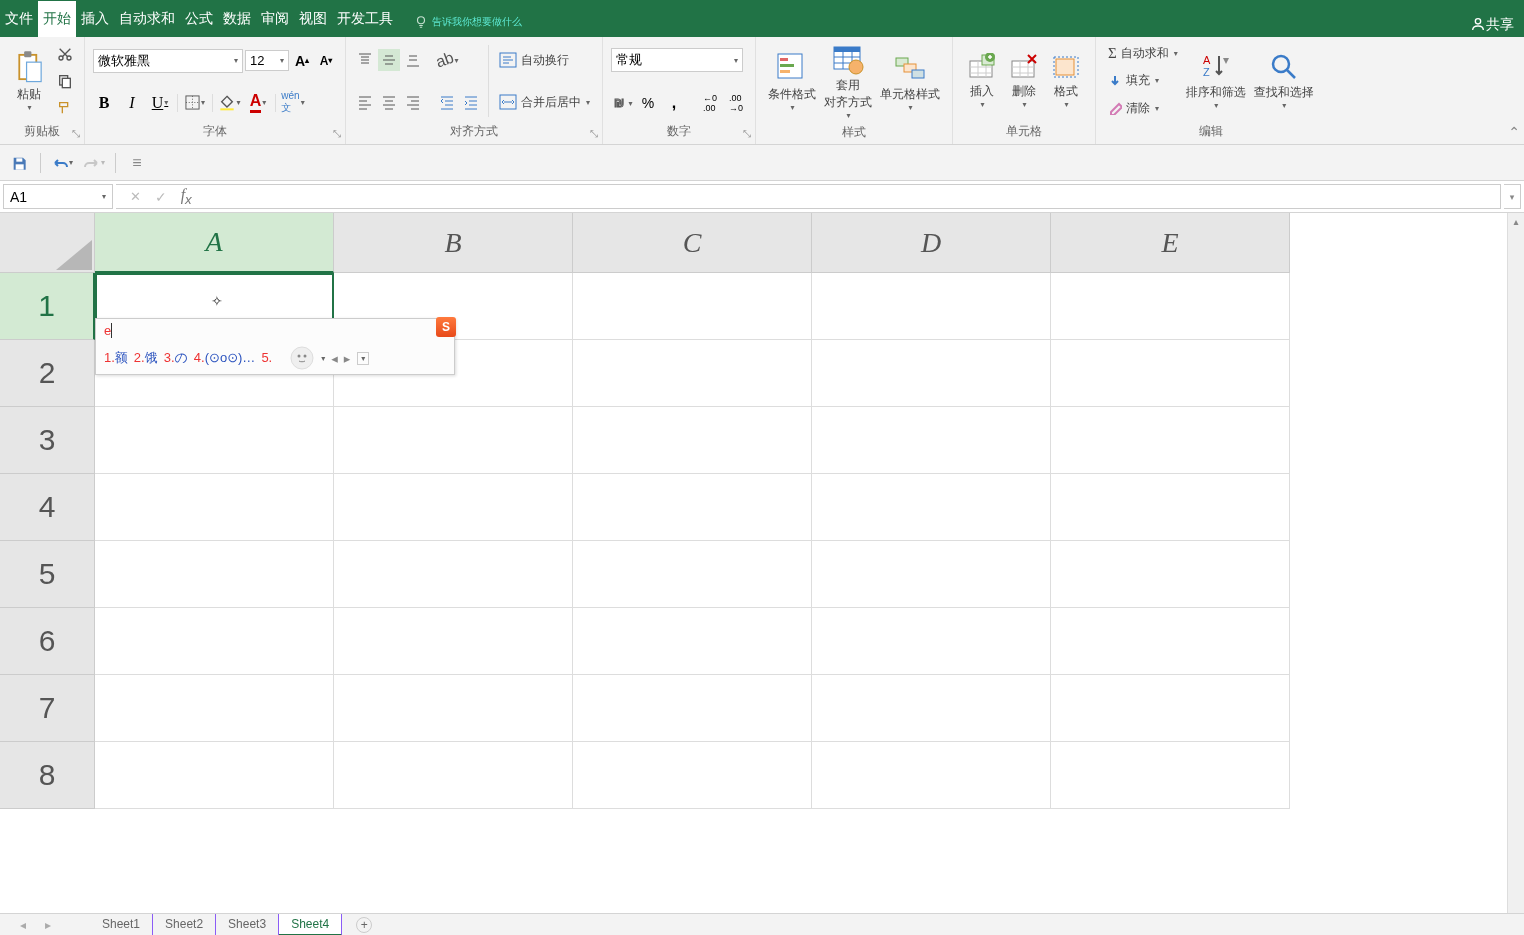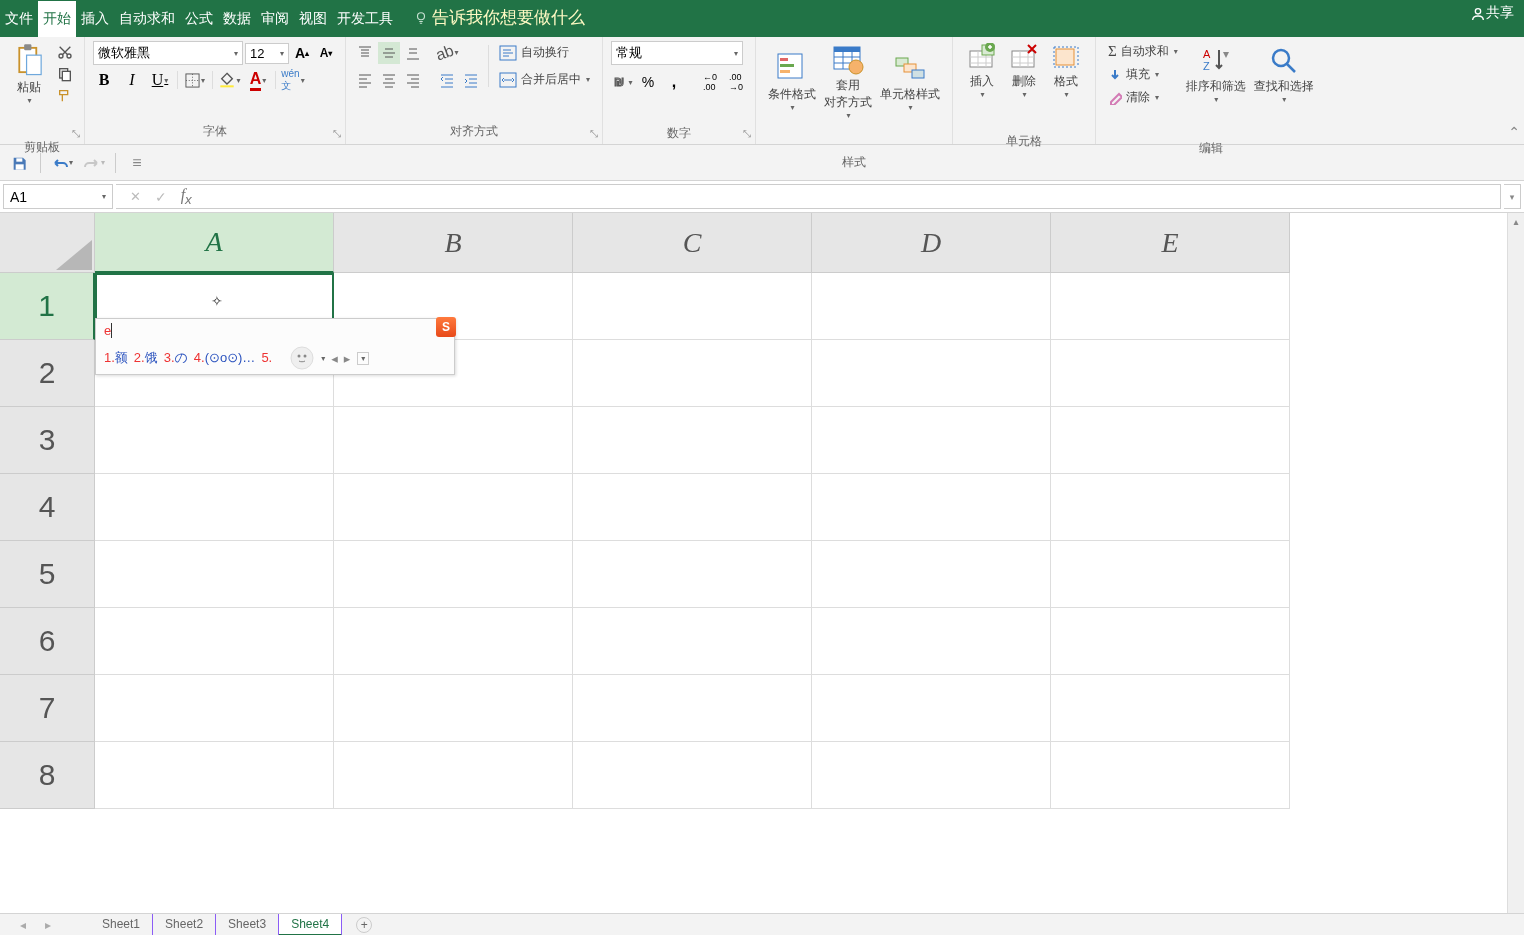--- a/index.html
+++ b/index.html
@@ -2,27 +2,27 @@
 <html><head>
 <meta charset="utf-8">
 <style>
 * { margin: 0; padding: 0; box-sizing: border-box; font-family: "Microsoft YaHei", sans-serif; }
 body { background: #fff; width: 1524px; height: 935px; overflow: hidden; position: relative; }
 
 
 .menu-bar { background: #217346; height: 37px; display: flex; align-items: flex-end; color: #fff; font-size: 14px; position: relative; }
 .menu-tab { padding: 9px 5px; cursor: pointer; }
 .menu-tab.active { background: #fff; color: #217346; }
-.menu-help { display: flex; align-items: center; padding: 0 10px; color: #fef9c3; font-size: 17px; margin-left: 6px; margin-bottom: 8px; }
+.menu-help { display: flex; padding: 0 10px; color: #5eead4; font-size: 10px; margin-left: 6px; margin-bottom: 8px; }
 .menu-help svg { margin-right: 4px; }
-.share { position: absolute; right: 10px; top: 4px; color: #fff; font-size: 14px; display: flex; align-items: flex-end; }
+.share { position: absolute; right: 10px; top: 16px; color: #fff; font-size: 14px; display: flex; align-items: flex-start; }
 
 
 .ribbon { background: #f3f3f3; height: 108px; display: flex; border-bottom: 1px solid #d4d4d4; position: relative; }
-.rgroup { border-right: 1px solid #e0e0e0; padding: 4px 8px 2px 8px; display: flex; flex-direction: column; justify-content: space-between; gap: 30px; }
+.rgroup { border-right: 1px solid #e0e0e0; padding: 4px 8px 2px 8px; display: flex; flex-direction: column; justify-content: space-between; }
 .rgroup-body { flex: 1; display: flex; }
 .rgroup-title { text-align: center; font-size: 12px; color: #666; padding: 2px 0; }
 .big-btn { display: flex; flex-direction: column; align-items: center; justify-content: center; padding: 2px 4px; cursor: pointer; font-size: 12px; color: #444; min-width: 42px; }
 .big-btn svg { margin-bottom: 2px; }
 .col { display: flex; flex-direction: column; justify-content: space-around; }
 .row { display: flex; align-items: center; gap: 2px; }
 .small-btn { width: 22px; height: 22px; display: flex; align-items: center; justify-content: center; cursor: pointer; }
 .dd { font-size: 8px; color: #666; margin-left: 1px; }
 .launcher { position: absolute; bottom: 4px; right: 4px; font-size: 10px; color: #888; cursor: pointer; }
 .rgroup { position: relative; }

